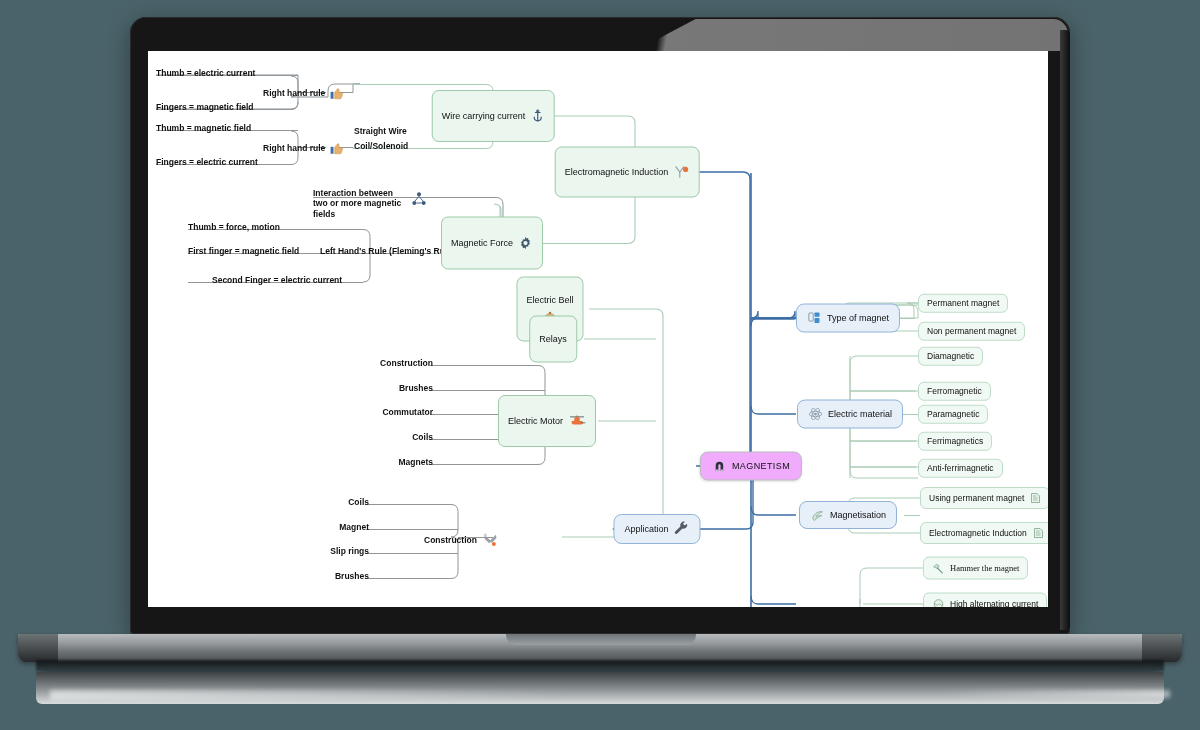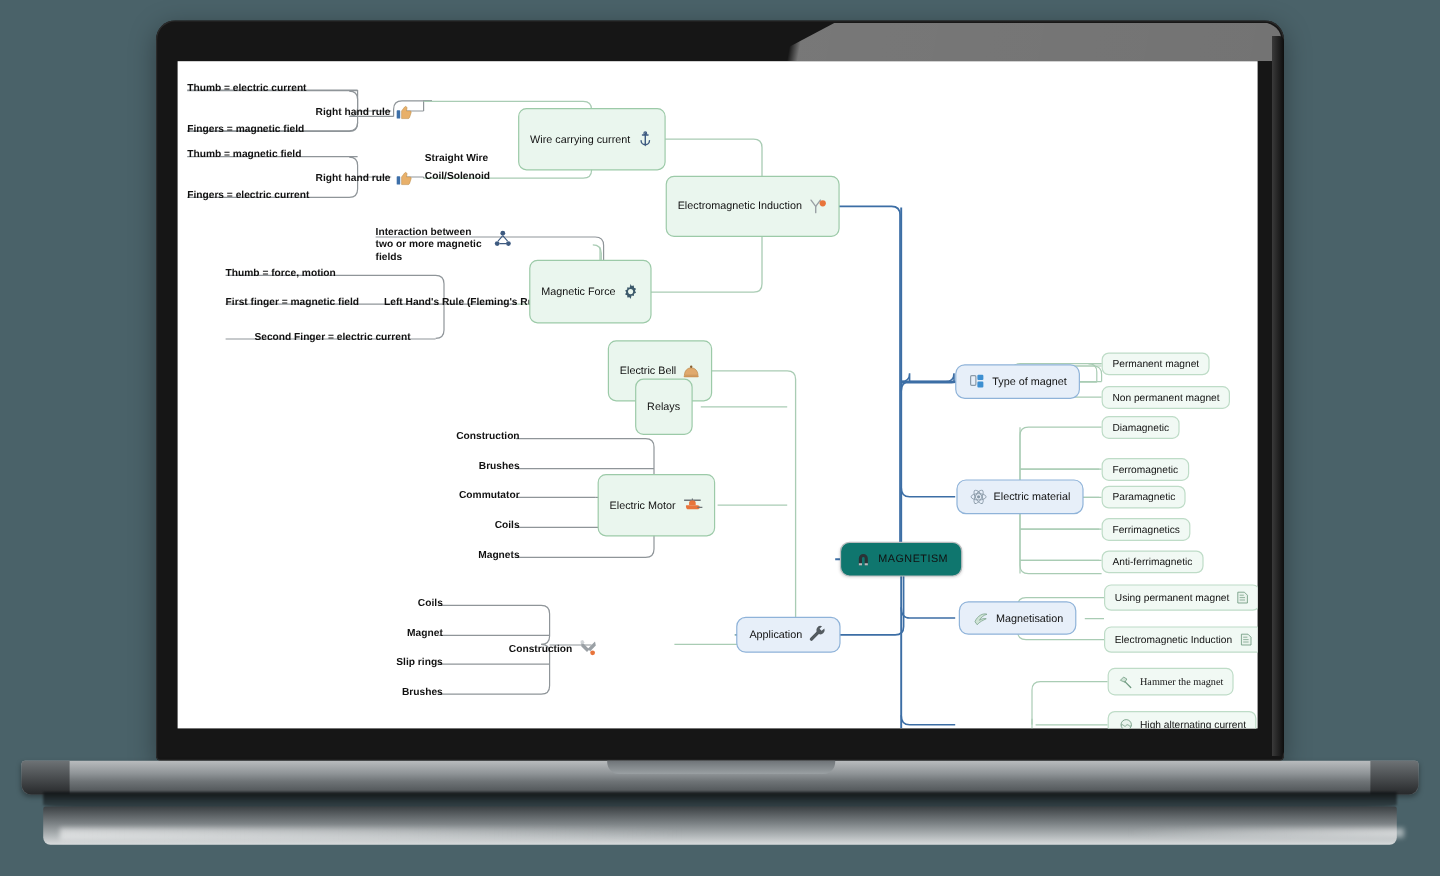--- a/index.html
+++ b/index.html
@@ -85,21 +85,21 @@
     white-space:nowrap; line-height:1;
     font-size:9px; color:#111;
     transform:translate(-50%,-50%);
   }
   .node .ico{ display:inline-flex; align-items:center; justify-content:center; }
 
   
   .nb{ padding:18px 9px; border-radius:7px; border:1px solid #9ccaa8; background:#eaf6ee; }
   .nb-green-lite{ padding:4px 8px; border-radius:6px; border:1px solid #bedcc7; background:#f1f9f4; font-size:8.5px;}
   .nb-blue{ padding:6px 10px; border-radius:8px; border:1px solid #8fb3d9; background:#e7eff9; }
-  .nb-gray{ padding:6px 11px; border-radius:8px; border:1px solid #b9bcbe; background:#0f766e;
+  .nb-gray{ padding:6px 11px; border-radius:8px; border:1px solid #b9bcbe; background:#f0abfc;
             box-shadow:0 1px 2px rgba(0,0,0,.10); letter-spacing:.4px; font-size:9px;}
   
   .nt{ font-size:8.5px; color:#111; font-weight:600; }
   .nt.w2{ white-space:normal; width:96px; line-height:1.22; }
   .nlbl{ font-size:8.5px; color:#111; font-weight:600; }
 </style>
 </head>
 <body>
 
 <div id="stage">
@@ -369,21 +369,21 @@
       <div class="node nb" style="left:344px; top:192px;">
         <span>Magnetic Force</span>
         <span class="ico">
           <svg width="15" height="15" viewBox="0 0 24 24">
               <path d="M12 2l1.4 2.6 2.9-.6.3 3 2.7 1.3-1.5 2.6 1.5 2.6-2.7 1.3-.3 3-2.9-.6L12 22l-1.4-2.6-2.9.6-.3-3-2.7-1.3L6.2 13 4.7 10.4l2.7-1.3.3-3 2.9.6z" fill="#3d5a6b"></path>
               <circle cx="12" cy="12" r="3.4" fill="#eaf6ee"></circle>
             </svg>
         </span>
       </div>
 
-      <div class="node nb" style="left:402px; top:258px;">
+      <div class="node nb" style="left:402px; top:258px;flex-direction:column;">
         <span>Electric Bell</span>
         <span class="ico">
           <svg width="15" height="13" viewBox="0 0 24 20">
               <path d="M3 16h18c0-6-4-10-9-10S3 10 3 16z" fill="#e0a96d" stroke="#b5803f" stroke-width=".8"></path>
               <rect x="2" y="16" width="20" height="2.6" rx="1.2" fill="#cf9455"></rect>
               <circle cx="12" cy="4.6" r="1.6" fill="#8a6030"></circle>
             </svg>
         </span>
       </div>
       <div class="node nb" style="left:405px; top:288px;">

